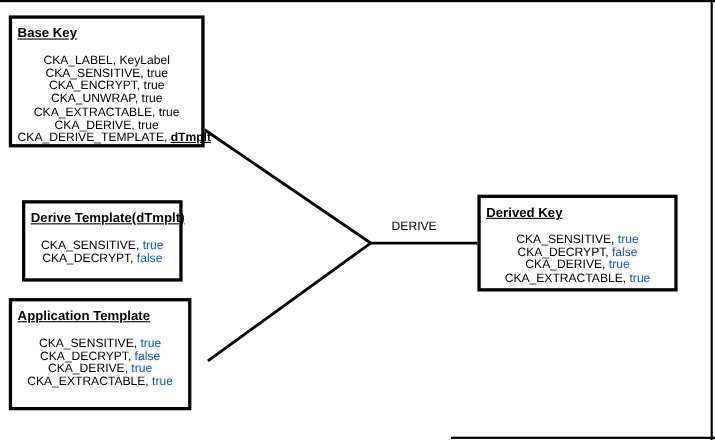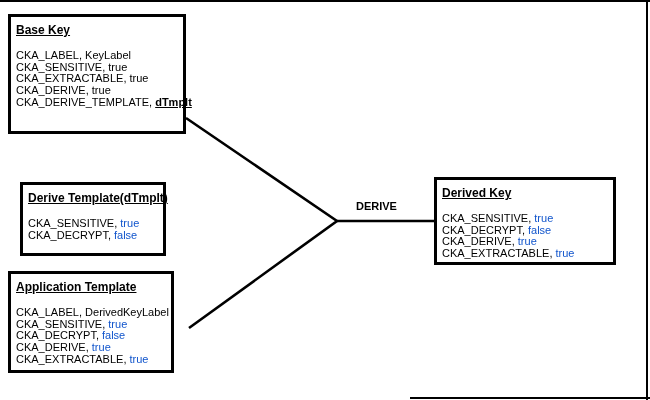--- a/index.html
+++ b/index.html
@@ -26,21 +26,21 @@
     padding: 7px 5px 0 5px;
   }
   .node-title {
     font-size: 12px;
     line-height: 13px;
     font-weight: bold;
     text-decoration: underline;
     color: #000000;
     white-space: nowrap;
   }
-  .rows { margin-top: 13px; }
+  .rows { margin-top: 13px; text-align: center; }
   .row {
     font-size: 11px;
     line-height: 11.7px;
     color: #000000;
     white-space: nowrap;
   }
   .val-plain { color: #000000; }
   .val-bold  { color: #000000; font-weight: bold; text-decoration: underline; }
   .val-blue  { color: var(--val-blue, #1155cc); }
 
@@ -49,21 +49,20 @@
   .node-application-template{ left: 8px;   top: 271px; width: 166px; height: 102px; }
   .node-derived-key         { left: 434px; top: 177px; width: 182px; height: 88px;  }
 
   .connector-label {
     position: absolute;
     left: 356px;
     top: 200px;
     font-size: 11px;
     color: #000000;
     white-space: nowrap;
-    font-weight: bold;
   }
 </style>
 </head>
 <body>
 
 <div class="canvas">
 
   <div class="page-border border-top"></div>
   <div class="page-border border-right"></div>
   <div class="page-border border-bottom"></div>
@@ -73,38 +72,39 @@
     <line x1="337" y1="221" x2="436" y2="221" stroke="#000000" stroke-width="2.6"></line>
   </svg>
 
   <div class="connector-label">DERIVE</div>
 
   <div class="node node-base-key">
     <div class="node-title">Base Key</div>
     <div class="rows">
         <div class="row"><span>CKA_LABEL, </span><span class="val-plain">KeyLabel</span></div>
         <div class="row"><span>CKA_SENSITIVE, </span><span class="val-plain">true</span></div>
+        <div class="row"><span>CKA_ENCRYPT, </span><span class="val-plain">true</span></div>
+        <div class="row"><span>CKA_UNWRAP, </span><span class="val-plain">true</span></div>
         <div class="row"><span>CKA_EXTRACTABLE, </span><span class="val-plain">true</span></div>
         <div class="row"><span>CKA_DERIVE, </span><span class="val-plain">true</span></div>
         <div class="row"><span>CKA_DERIVE_TEMPLATE, </span><span class="val-bold">dTmplt</span></div>
       </div>
   </div>
 
   <div class="node node-derive-template">
     <div class="node-title">Derive Template(dTmplt)</div>
     <div class="rows">
         <div class="row"><span>CKA_SENSITIVE, </span><span class="val-blue">true</span></div>
         <div class="row"><span>CKA_DECRYPT, </span><span class="val-blue">false</span></div>
       </div>
   </div>
 
   <div class="node node-application-template">
     <div class="node-title">Application Template</div>
     <div class="rows">
-        <div class="row"><span>CKA_LABEL, </span><span class="val-plain">DerivedKeyLabel</span></div>
         <div class="row"><span>CKA_SENSITIVE, </span><span class="val-blue">true</span></div>
         <div class="row"><span>CKA_DECRYPT, </span><span class="val-blue">false</span></div>
         <div class="row"><span>CKA_DERIVE, </span><span class="val-blue">true</span></div>
         <div class="row"><span>CKA_EXTRACTABLE, </span><span class="val-blue">true</span></div>
       </div>
   </div>
 
   <div class="node node-derived-key">
     <div class="node-title">Derived Key</div>
     <div class="rows">

